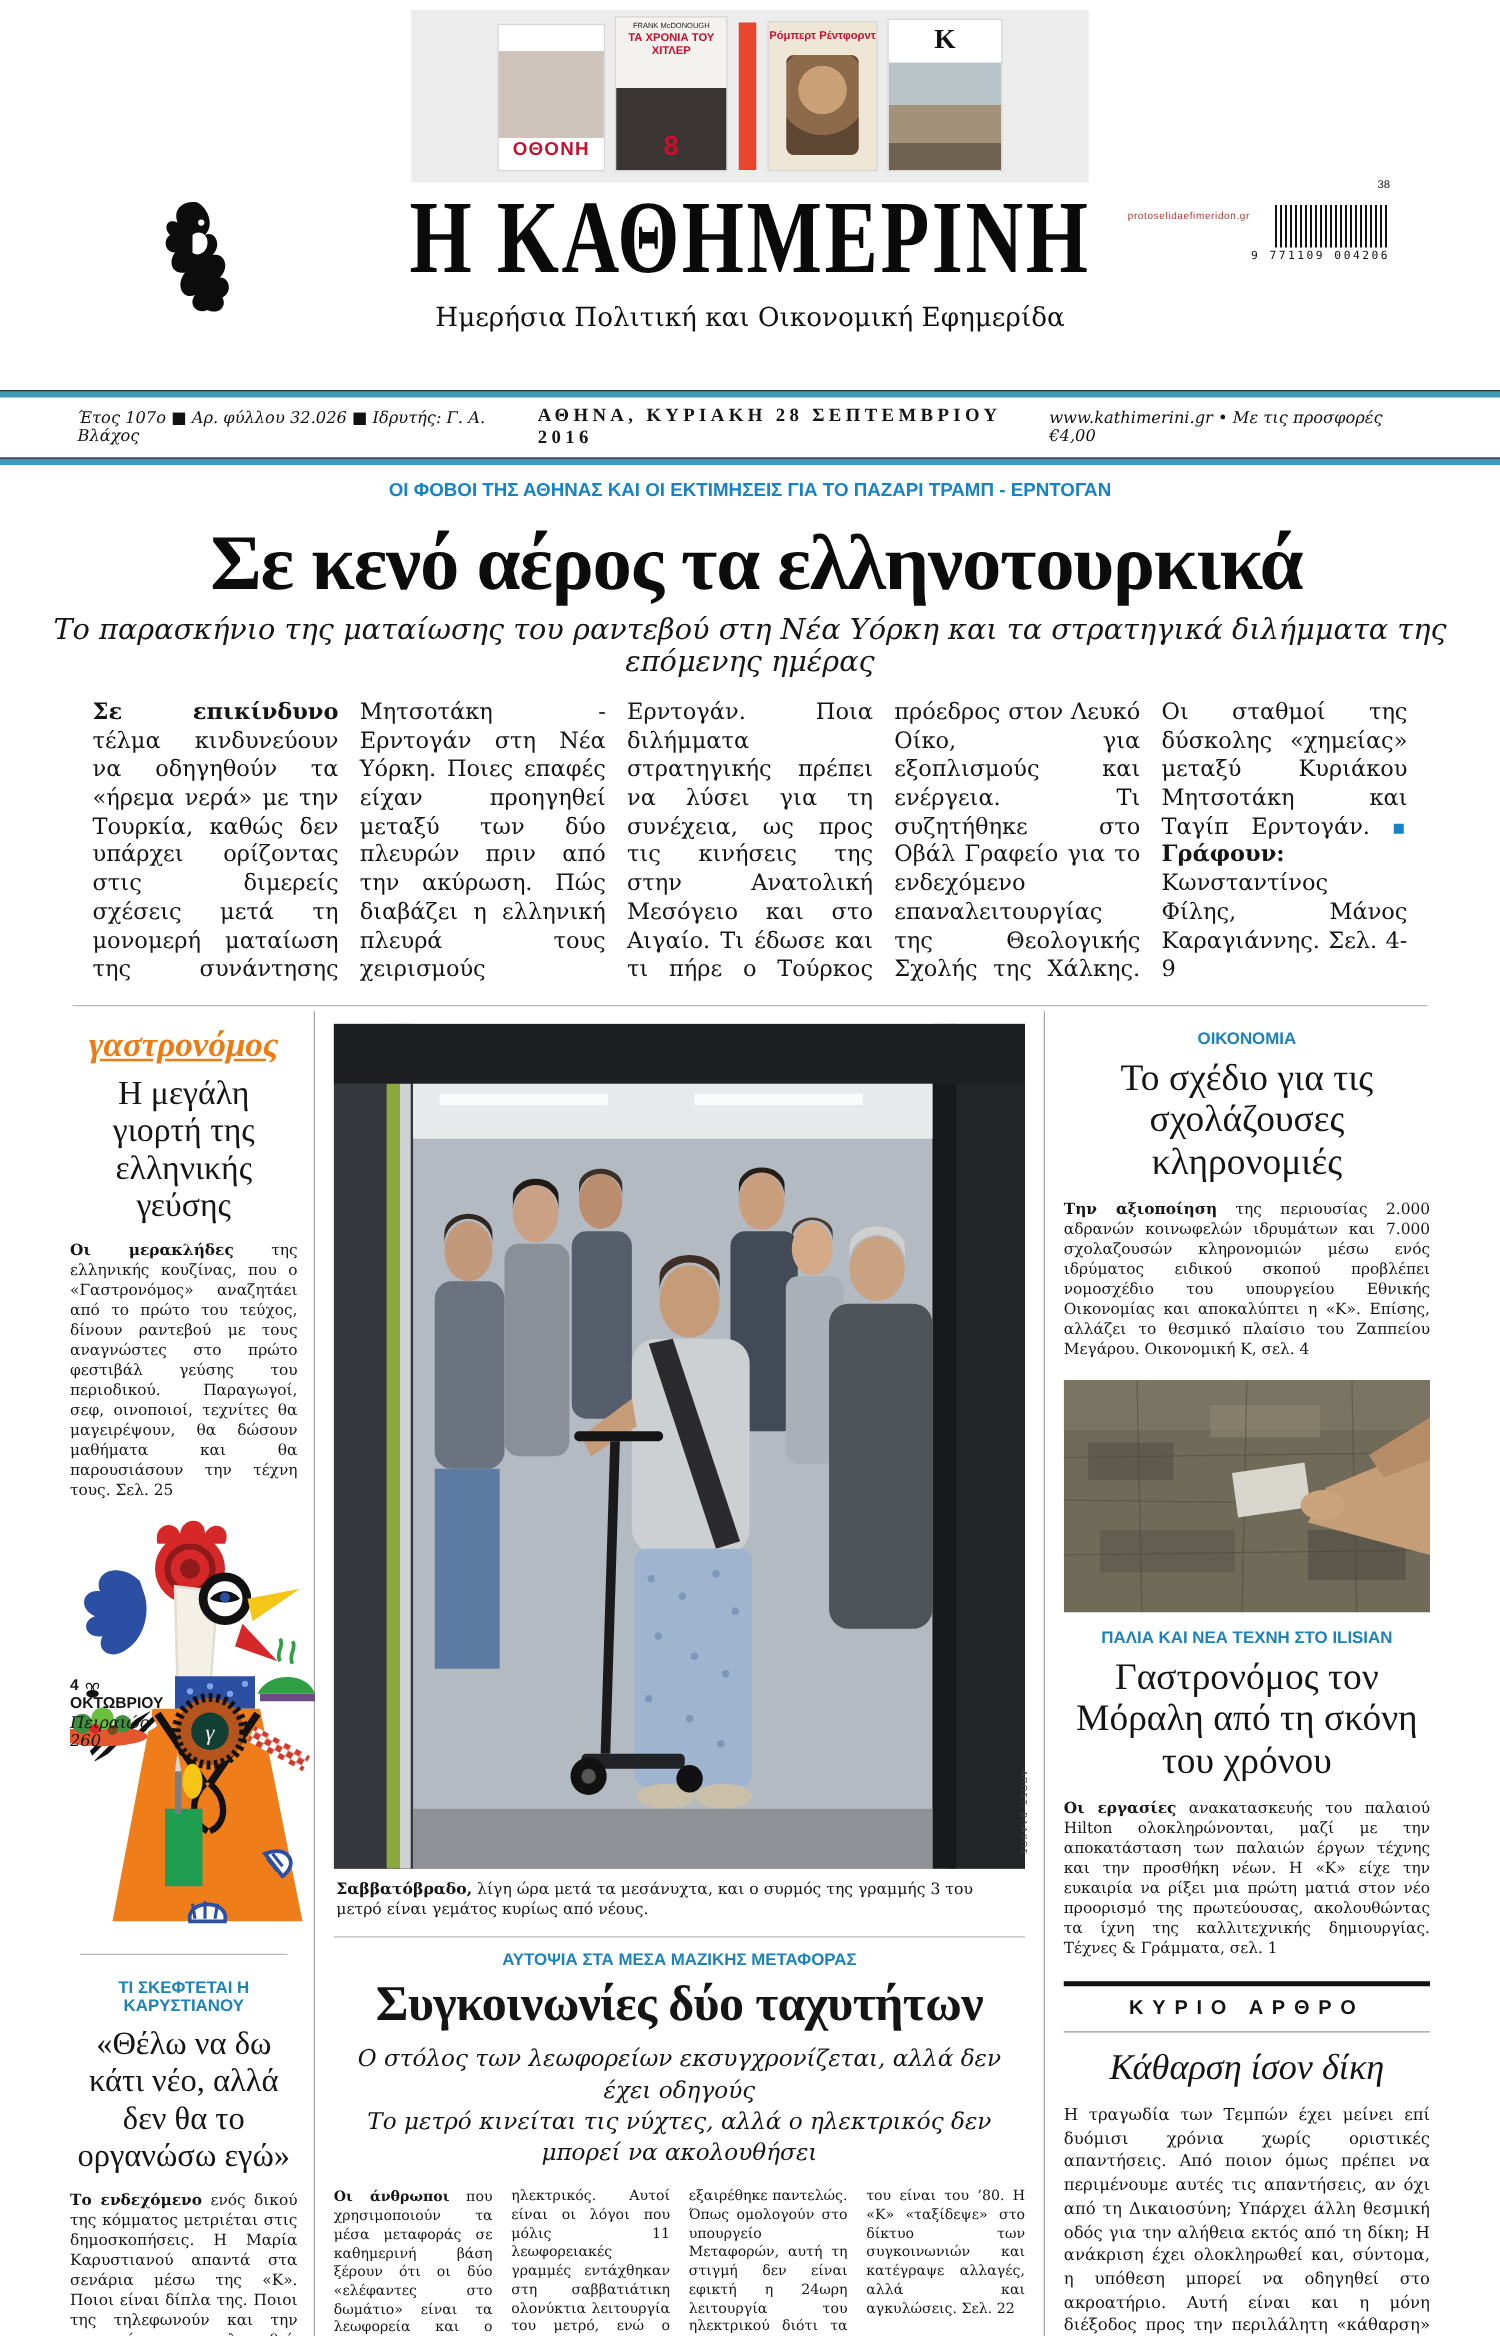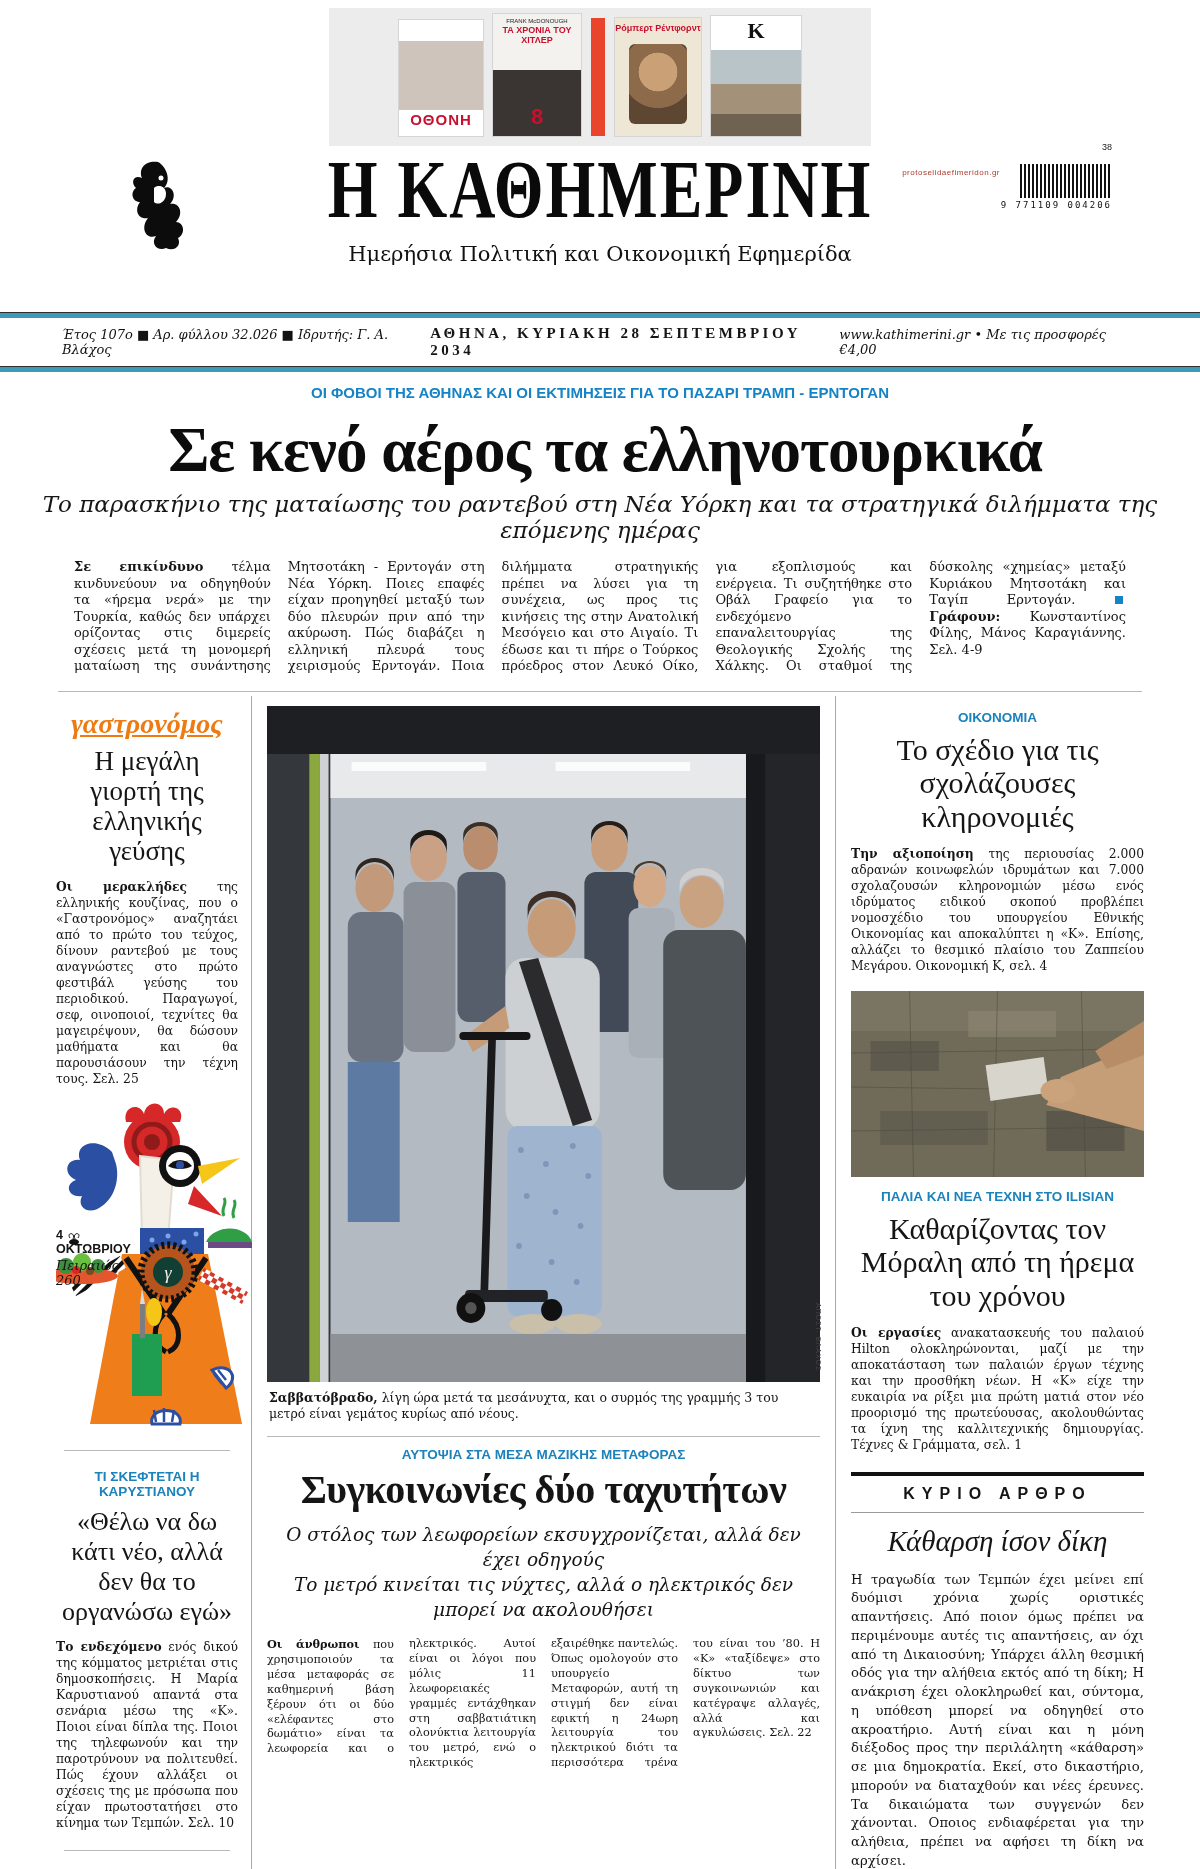--- a/index.html
+++ b/index.html
@@ -43,21 +43,21 @@
   
   .rule-teal{height:5px;background:#3e9ab8;border-top:1px solid #2e2e2e;}
   .dateline{display:flex;justify-content:space-between;align-items:center;padding:7px 62px;font-size:13.5px;}
   .dateline .dl-side{font-style:italic;font-size:13px;color:#111;}
   .dateline .dl-center{font-family:"Liberation Serif",serif;font-weight:700;letter-spacing:3.5px;font-size:15px;}
 
   
   .lead-kicker{text-align:center;color:#1583c5;font-family:"Liberation Sans",sans-serif;font-weight:700;font-size:15px;margin:12px 0 16px;}
   .lead-headline{text-align:center;font-family:"Liberation Serif",serif;font-size:63px;font-weight:600;letter-spacing:-1px;margin:4px 0 8px;line-height:1.05;color:#0c0c0c;padding-left:10px;}
   .lead-deck{text-align:center;font-style:italic;font-size:23px;margin:0 0 16px;color:#161616;}
-  .lead-cols{margin:0 74px;column-count:5;column-gap:17px;font-size:13px;line-height:1.27;text-align:justify;}
+  .lead-cols{margin:0 74px;column-count:5;column-gap:17px;font-size:18px;line-height:1.27;text-align:justify;}
   .bold-intro{font-weight:700;}
   .byline-bullet{display:inline-block;width:8px;height:8px;background:#1583c5;margin:0 3px 0 1px;}
   .byline-label{font-weight:700;}
   .lead-rule{border-top:1px solid #b9b9b9;margin:16px 58px 0;}
 
   
   .cols{display:grid;grid-template-columns:196px 1fr 308px;margin:4px 56px 0;}
   .col-left{padding:10px 13px 0 0;border-right:1px solid #a8a8a8;}
   .col-center{padding:10px 15px 0;border-right:1px solid #a8a8a8;}
   .col-right{padding:10px 0 0 15px;}
@@ -132,21 +132,21 @@
       <div class="bc-top">38</div>
       <div class="site-vert">protoselidaefimeridon.gr</div>
       <div class="bars"></div>
       <div class="bc-num">9 771109 004206</div>
     </div>
   </div>
 
   <div class="rule-teal"></div>
   <div class="dateline">
     <span class="dl-side">Έτος 107ο ■ Αρ. φύλλου 32.026 ■ Ιδρυτής: Γ. Α. Βλάχος</span>
-    <span class="dl-center">ΑΘΗΝΑ, ΚΥΡΙΑΚΗ 28 ΣΕΠΤΕΜΒΡΙΟΥ 2034</span>
+    <span class="dl-center">ΑΘΗΝΑ, ΚΥΡΙΑΚΗ 28 ΣΕΠΤΕΜΒΡΙΟΥ 2016</span>
     <span class="dl-side">www.kathimerini.gr • Με τις προσφορές €4,00</span>
   </div>
   <div class="rule-teal"></div>
 
   <div>
     <div class="lead-kicker">ΟΙ ΦΟΒΟΙ ΤΗΣ ΑΘΗΝΑΣ ΚΑΙ ΟΙ ΕΚΤΙΜΗΣΕΙΣ ΓΙΑ ΤΟ ΠΑΖΑΡΙ ΤΡΑΜΠ - ΕΡΝΤΟΓΑΝ</div>
     <div class="lead-headline">Σε κενό αέρος τα ελληνοτουρκικά</div>
     <div class="lead-deck">Το παρασκήνιο της ματαίωσης του ραντεβού στη Νέα Υόρκη και τα στρατηγικά διλήμματα της επόμενης ημέρας</div>
     <div class="lead-cols">
       <span class="bold-intro">Σε επικίνδυνο</span><span> τέλμα κινδυνεύουν να οδηγηθούν τα «ήρεμα νερά» με την Τουρκία, καθώς δεν υπάρχει ορίζοντας στις διμερείς σχέσεις μετά τη μονομερή ματαίωση της συνάντησης Μητσοτάκη - Ερντογάν στη Νέα Υόρκη. Ποιες επαφές είχαν προηγηθεί μεταξύ των δύο πλευρών πριν από την ακύρωση. Πώς διαβάζει η ελληνική πλευρά τους χειρισμούς Ερντογάν. Ποια διλήμματα στρατηγικής πρέπει να λύσει για τη συνέχεια, ως προς τις κινήσεις της στην Ανατολική Μεσόγειο και στο Αιγαίο. Τι έδωσε και τι πήρε ο Τούρκος πρόεδρος στον Λευκό Οίκο, για εξοπλισμούς και ενέργεια. Τι συζητήθηκε στο Οβάλ Γραφείο για το ενδεχόμενο επαναλειτουργίας της Θεολογικής Σχολής της Χάλκης. Οι σταθμοί της δύσκολης «χημείας» μεταξύ Κυριάκου Μητσοτάκη και Ταγίπ Ερντογάν. </span><span class="byline-bullet"></span><span class="byline-label">Γράφουν:</span><span> Κωνσταντίνος Φίλης, Μάνος Καραγιάννης. Σελ. 4-9</span>
@@ -351,21 +351,21 @@
               <line x1="236" y1="0" x2="240" y2="186"></line>
           </g>
           <rect x="140" y="70" width="60" height="36" fill="#d8d5cc" transform="rotate(-8 170 88)"></rect>
           <polygon points="300,52 215,86 200,114 300,140" fill="#c59e78"></polygon>
           <polygon points="300,30 250,60 262,78 300,64" fill="#b68d66"></polygon>
           <ellipse cx="212" cy="100" rx="18" ry="12" fill="#caa37d"></ellipse>
         </svg>
       </div>
 
       <div class="section-label">ΠΑΛΙΑ ΚΑΙ ΝΕΑ ΤΕΧΝΗ ΣΤΟ ILISIAN</div>
-      <h3 class="right-headline">Καθαρίζοντας τον Μόραλη από τη ήρεμα του χρόνου</h3>
+      <h3 class="right-headline">Γαστρονόμος τον Μόραλη από τη σκόνη του χρόνου</h3>
       <p class="small-body"><span class="bold-intro">Οι εργασίες</span><span> ανακατασκευής του παλαιού Hilton ολοκληρώνονται, μαζί με την αποκατάσταση των παλαιών έργων τέχνης και την προσθήκη νέων. Η «Κ» είχε την ευκαιρία να ρίξει μια πρώτη ματιά στον νέο προορισμό της πρωτεύουσας, ακολουθώντας τα ίχνη της καλλιτεχνικής δημιουργίας. Τέχνες &amp; Γράμματα, σελ. 1</span></p>
 
       <div class="editorial">
         <div class="editorial-label">ΚΥΡΙΟ ΑΡΘΡΟ</div>
         <h3 class="editorial-headline">Κάθαρση ίσον δίκη</h3>
         <p class="editorial-body">Η τραγωδία των Τεμπών έχει μείνει επί δυόμισι χρόνια χωρίς οριστικές απαντήσεις. Από ποιον όμως πρέπει να περιμένουμε αυτές τις απαντήσεις, αν όχι από τη Δικαιοσύνη; Υπάρχει άλλη θεσμική οδός για την αλήθεια εκτός από τη δίκη; Η ανάκριση έχει ολοκληρωθεί και, σύντομα, η υπόθεση μπορεί να οδηγηθεί στο ακροατήριο. Αυτή είναι και η μόνη διέξοδος προς την περιλάλητη «κάθαρση» σε μια δημοκρατία. Εκεί, στο δικαστήριο, μπορούν να διαταχθούν και νέες έρευνες. Τα δικαιώματα των συγγενών δεν χάνονται. Οποιος ενδιαφέρεται για την αλήθεια, πρέπει να αφήσει τη δίκη να αρχίσει.</p>
       </div>
     </aside>
   </div>
 

